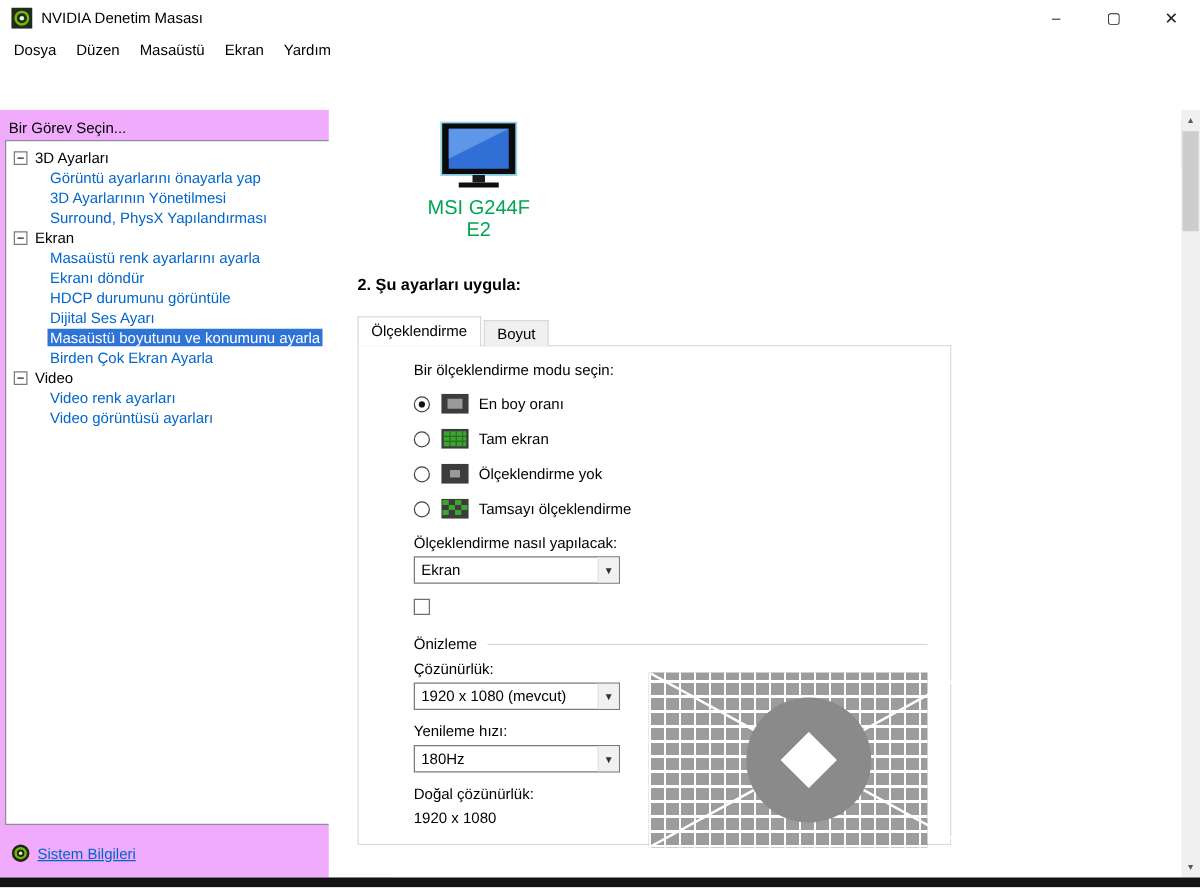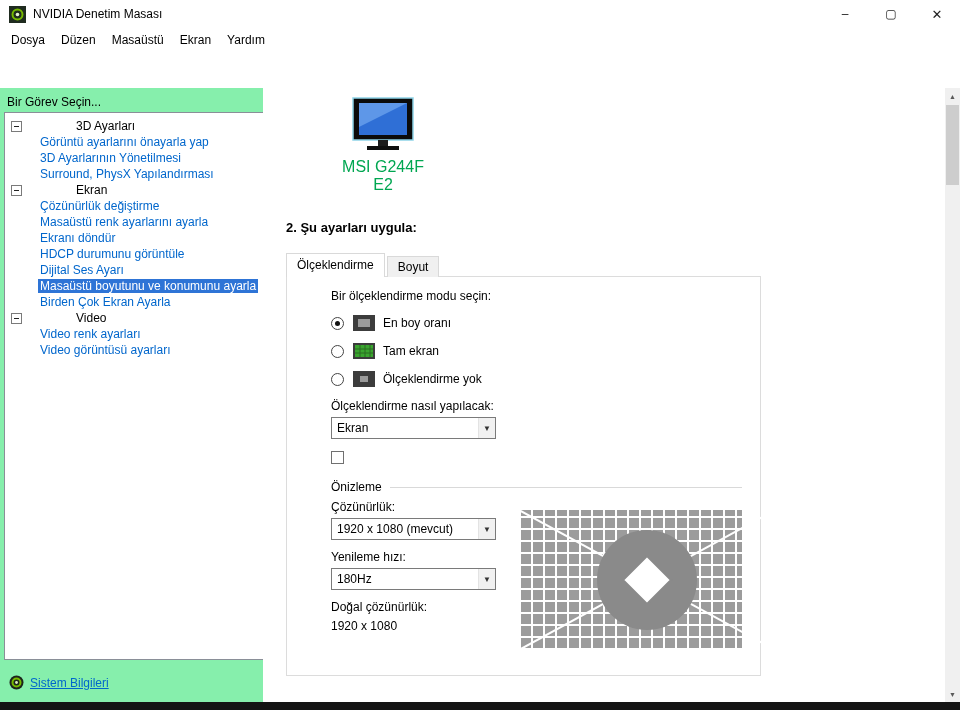--- a/index.html
+++ b/index.html
@@ -22,24 +22,24 @@
   
   .toolbar { position:absolute; top:51px; left:0; right:0; height:37px; background:#f9a8d4; border-top:1px solid #e6e6e6; border-bottom:1px solid #d4d4d4; display:flex; align-items:flex-start; padding-left:8px;margin-top:46px; }
   .nav-btn { width:26px; height:26px; border-radius:50%; display:flex; align-items:center; justify-content:center; flex:0 0 auto; }
   .nav-btn.back { background:#149a14; border:1px solid #0b6e0b; }
   .nav-btn.fwd  { background:#4b4b4b; border:1px solid #333; margin-left:6px; }
   .back-label { margin-left:5px; }
   .back-caret { font-size:8px; color:#333; margin-left:4px; }
   .tb-sep { width:1px; height:24px; background:#d0d0d0; margin:0 12px; }
 
   
-  .sidebar { position:absolute; left:0; top:88px; width:314px; bottom:8px; background:#86efac; border-right:1px solid #d0d0d0; }
+  .sidebar { position:absolute; left:0; top:88px; width:314px; bottom:8px; background:#f0abfc; border-right:1px solid #d0d0d0; }
   .sidebar-header { position:absolute; top:7px; left:7px; }
   .tree-box { position:absolute; left:4px; right:5px; top:24px; bottom:42px; background:#fff; border:1px solid #8a8f98; padding:5px 2px 2px 6px; overflow:hidden; }
-  .tree-row { height:16px; display:flex; align-items:center; white-space:nowrap;gap:48px; }
+  .tree-row { height:16px; display:flex; align-items:center; white-space:nowrap; }
   .toggle { width:11px; height:11px; border:1px solid #7a7a7a; background:#fff; display:inline-flex; align-items:center; justify-content:center; margin-right:6px; flex:0 0 auto; }
   .toggle::after { content:""; width:5px; height:1px; background:#222; }
   .glabel { color:#000; }
   .tree-row.child { padding-left:27px; }
   .clabel { color:#0066cc; padding:0 2px; }
   .tree-row.selected .clabel { background:#2e74d6; color:#fff; }
   .sidebar-footer { position:absolute; left:9px; bottom:12px; display:flex; align-items:center; gap:6px; }
   .sys-link { color:#0066cc; text-decoration:underline; }
 
   .main { position:absolute; left:263px; top:88px; right:15px; bottom:8px; background:#fff; overflow:hidden; }
@@ -159,23 +159,20 @@
         </div>
       <div class="tree-row child">
           <span class="clabel">Surround, PhysX Yapılandırması</span>
         </div>
 
       <div class="tree-row group">
         <span class="toggle"></span>
         <span class="glabel">Ekran</span>
       </div>
       <div class="tree-row child">
-          <span class="clabel">Çözünürlük değiştirme</span>
-        </div>
-      <div class="tree-row child">
           <span class="clabel">Masaüstü renk ayarlarını ayarla</span>
         </div>
       <div class="tree-row child">
           <span class="clabel">Ekranı döndür</span>
         </div>
       <div class="tree-row child">
           <span class="clabel">HDCP durumunu görüntüle</span>
         </div>
       <div class="tree-row child">
           <span class="clabel">Dijital Ses Ayarı</span>
@@ -256,20 +253,33 @@
 
         <div class="radio-row">
           <span class="radio"></span>
           <svg class="ricon" width="22" height="16" viewBox="0 0 22 16">
             <rect x="0" y="0" width="22" height="16" fill="#3c3c3c"></rect>
             <rect x="7" y="5" width="8" height="6" fill="#9a9a9a"></rect>
           </svg>
           <span>Ölçeklendirme yok</span>
         </div>
 
+        <div class="radio-row">
+          <span class="radio"></span>
+          <svg class="ricon" width="22" height="16" viewBox="0 0 22 16">
+            <rect x="0" y="0" width="22" height="16" fill="#3c3c3c"></rect>
+            <rect x="1" y="1" width="5" height="4" fill="#3aa52f"></rect>
+              <rect x="11" y="1" width="5" height="4" fill="#3aa52f"></rect>
+            <rect x="6" y="5" width="5" height="4" fill="#3aa52f"></rect>
+              <rect x="16" y="5" width="5" height="4" fill="#3aa52f"></rect>
+            <rect x="1" y="9" width="5" height="4" fill="#3aa52f"></rect>
+              <rect x="11" y="9" width="5" height="4" fill="#3aa52f"></rect>
+          </svg>
+          <span>Tamsayı ölçeklendirme</span>
+        </div>
       </div>
 
       <div class="perform-label">Ölçeklendirme nasıl yapılacak:</div>
       <div class="combo">
         <span class="combo-text">Ekran</span>
         <span class="combo-btn">▼</span>
       </div>
 
       <div class="check-row">
         <span class="checkbox"></span>

